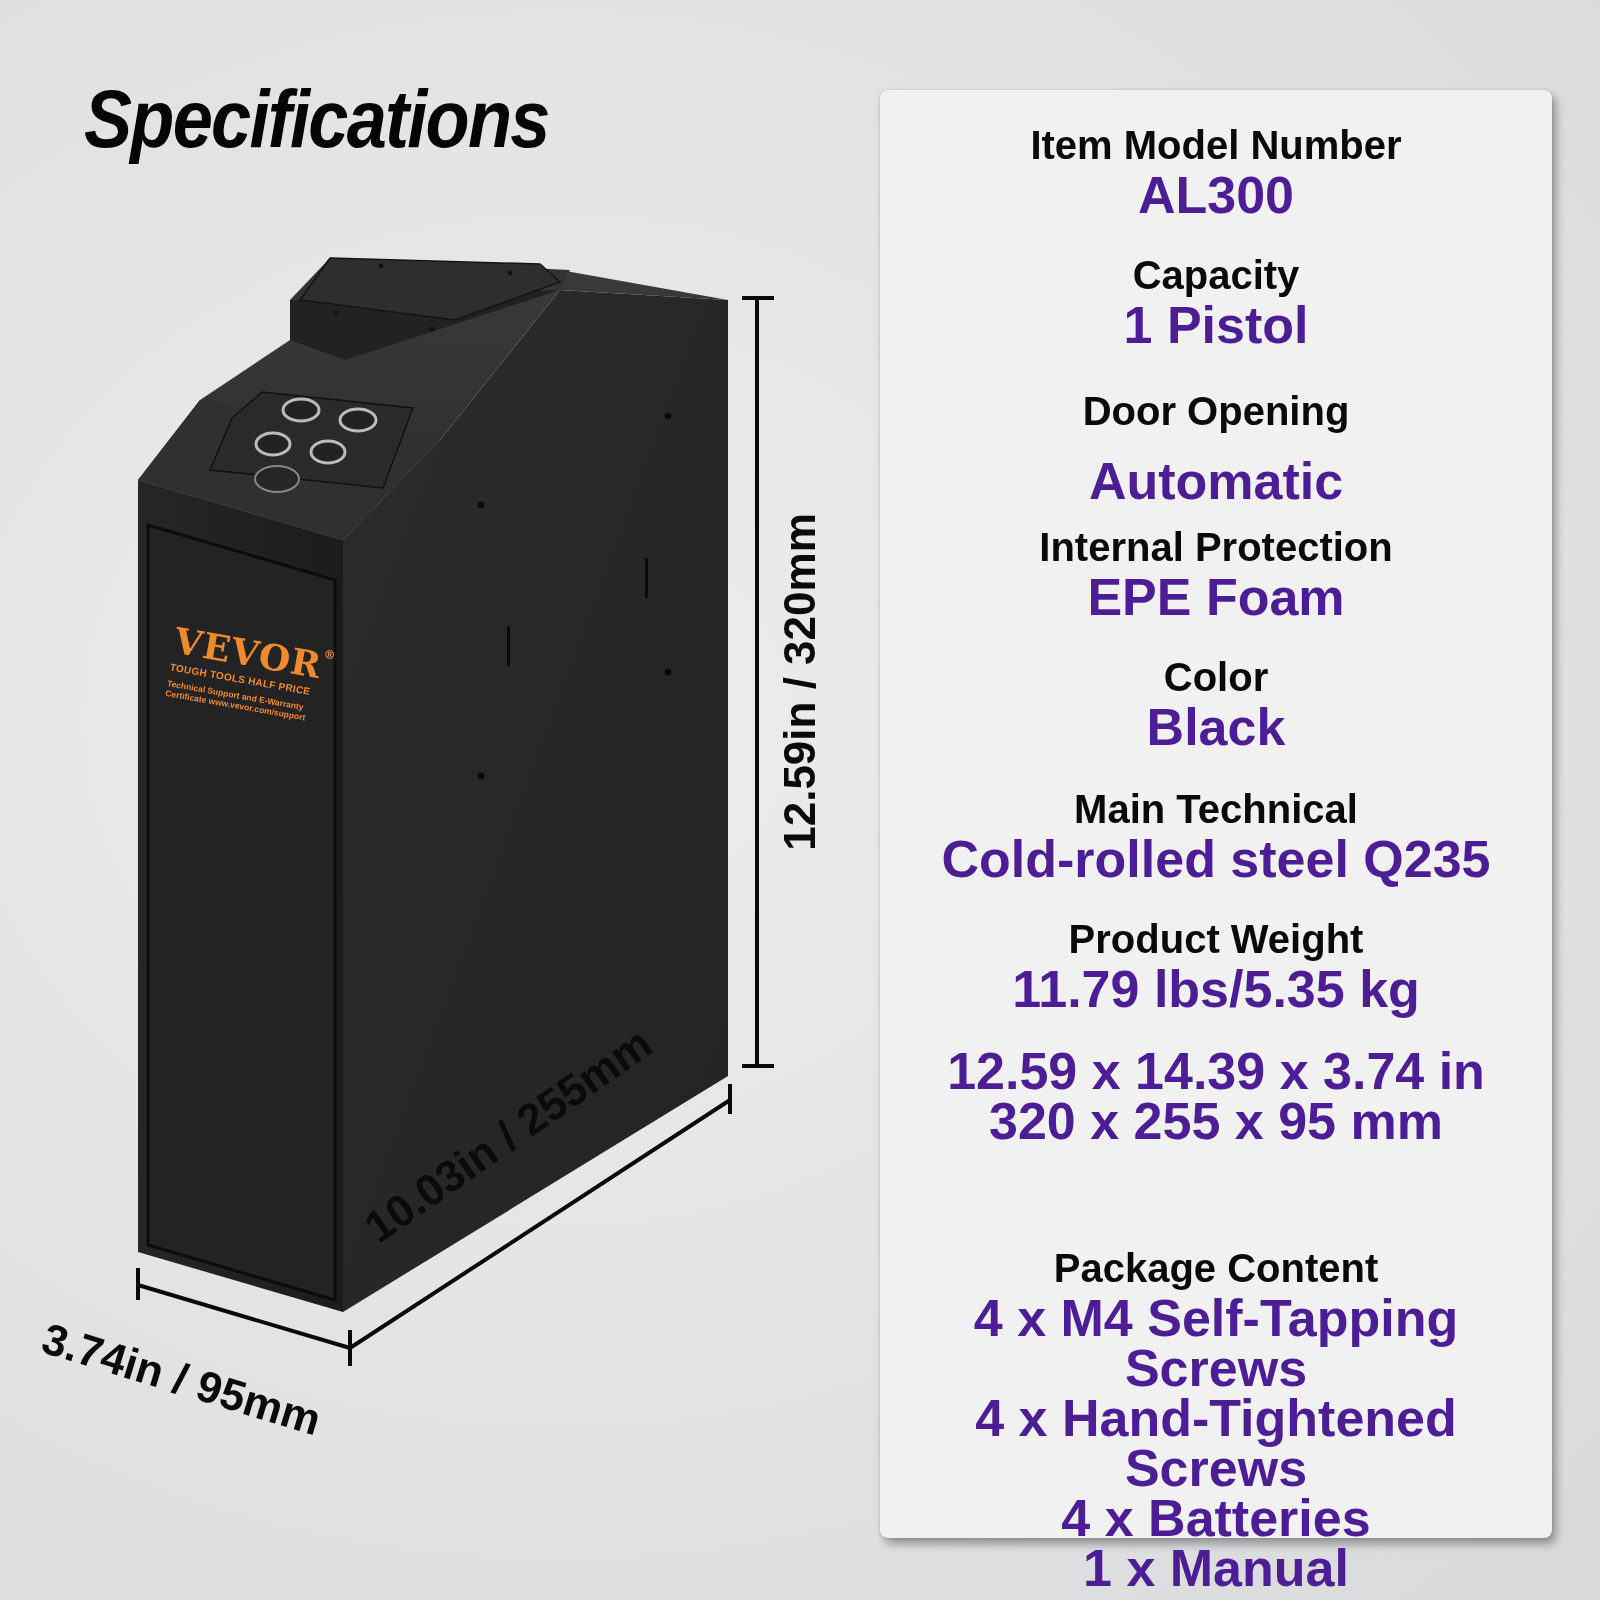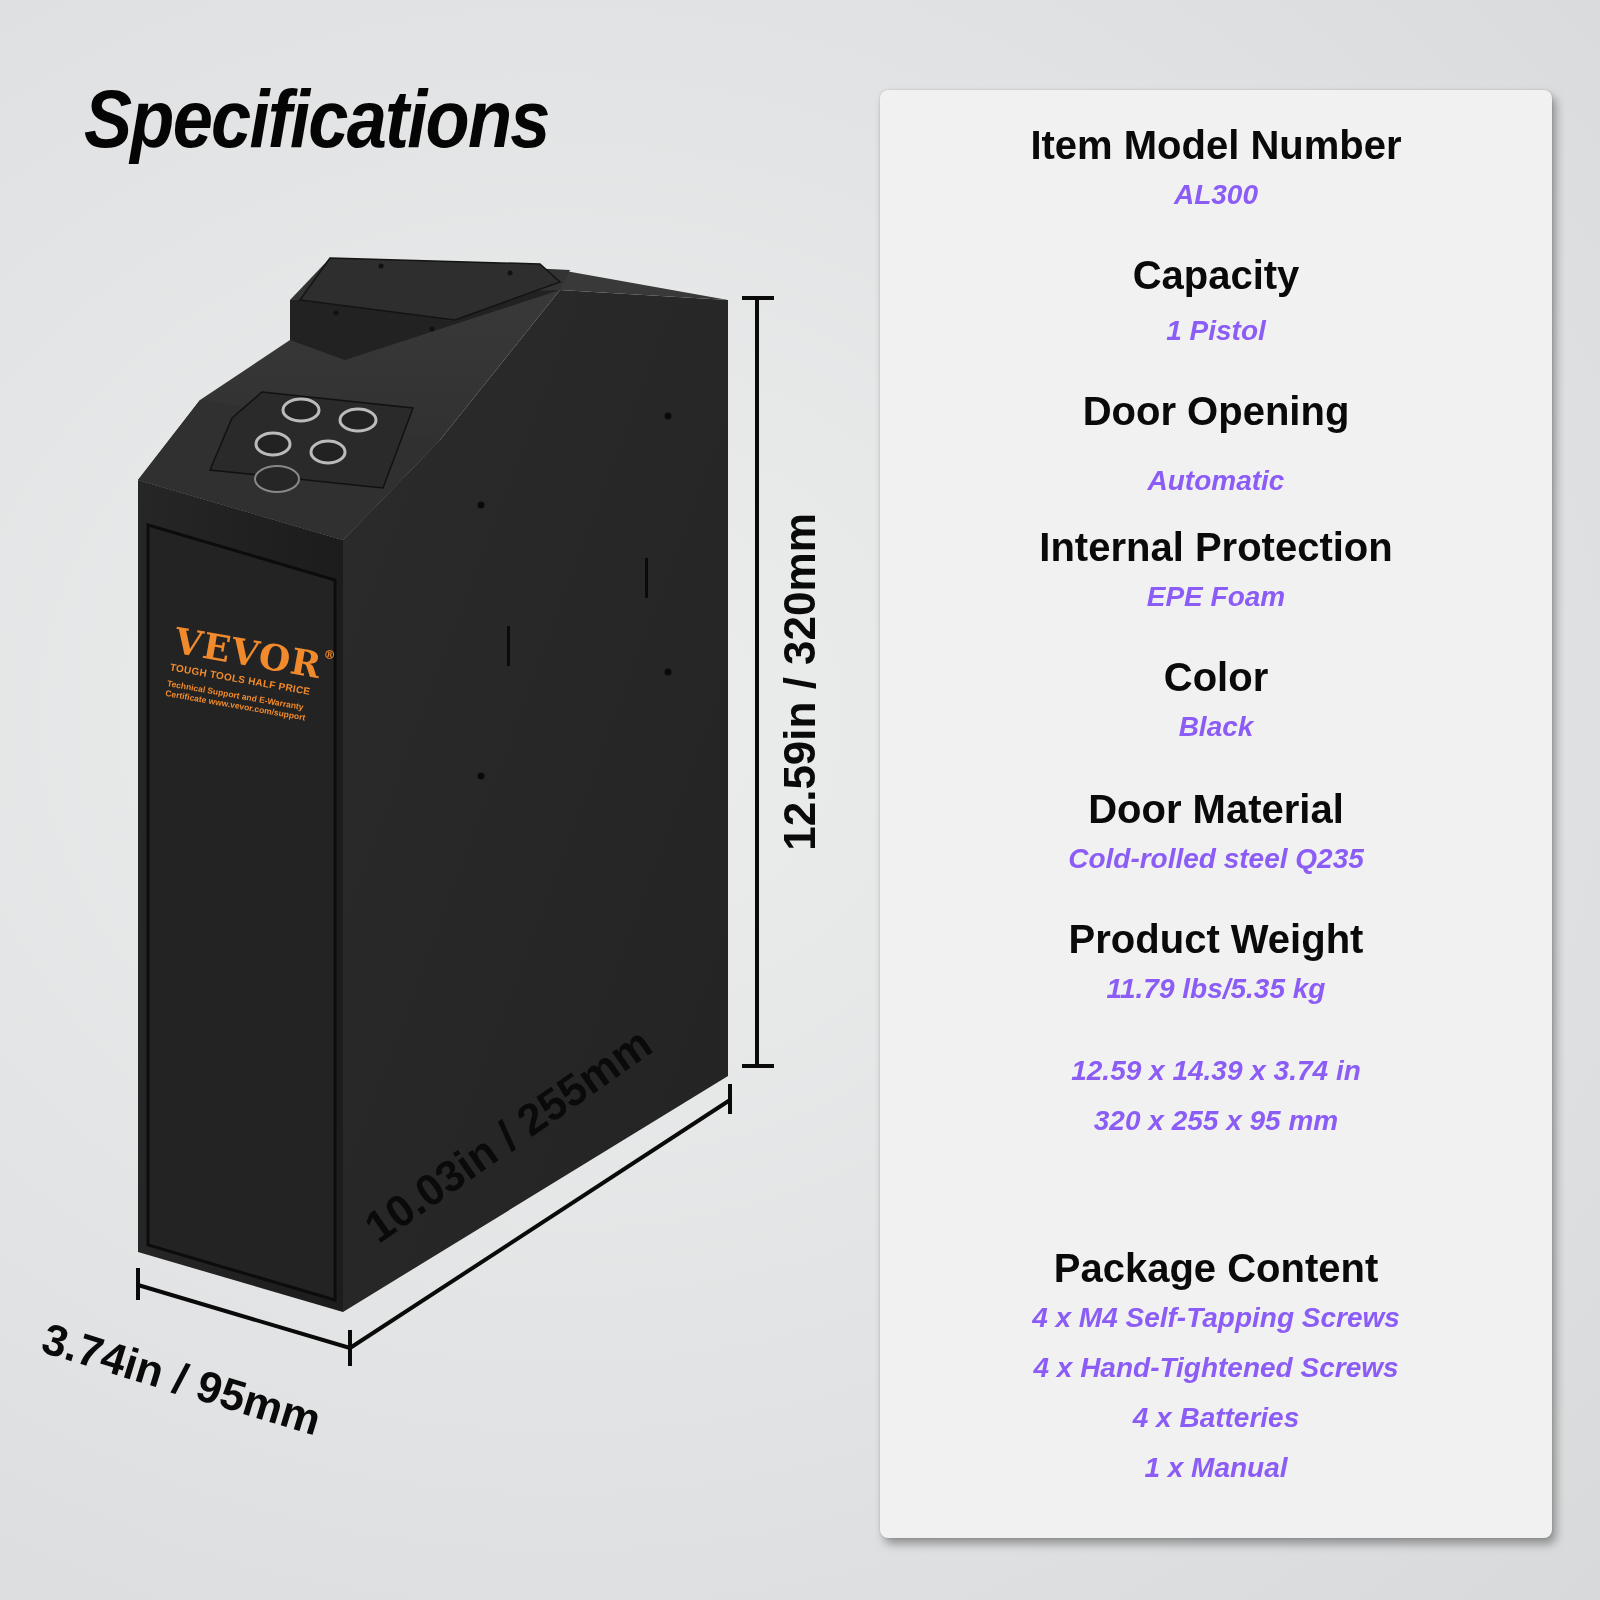--- a/index.html
+++ b/index.html
@@ -24,23 +24,22 @@
     background: #f1f1f1;
     border-radius: 8px;
     box-shadow: 4px 6px 10px rgba(0,0,0,0.35), 0 0 2px rgba(0,0,0,0.2);
   }
   .spec-group { position: absolute; left: 0; width: 100%; text-align: center; }
   .spec-label {
     display: block; font-weight: 700; font-size: 40px; color: #0a0a0a;
     line-height: 50px;
   }
   .spec-value {
-    display: block; font-weight: 700; font-size: 28px; color: #8b5cf6;
+    display: block; font-weight: 700; font-size: 52px; color: #4c1d95;
     line-height: 50px;
-    font-style: italic;
   }
   
   .product { position: absolute; left: 0; top: 0; width: 860px; height: 1600px; }
   .dim-text {
     position: absolute; font-weight: 700; font-size: 44px; color: #0a0a0a;
     white-space: nowrap; line-height: 1;
   }
   .logo-block { position: absolute; left: 178px; top: 622px; transform: rotate(10deg); transform-origin: left top; color: #f08a2c; }
   .logo-main { font-family: "DejaVu Serif", serif; font-weight: 700; font-size: 36px; letter-spacing: 1px; line-height: 1; }
   .logo-reg { font-size: 12px; vertical-align: top; }
@@ -131,36 +130,36 @@
   <div class="dim-text" style="left:50px; top:1316px; transform: rotate(17deg); transform-origin: left top; width:340px;">3.74in / 95mm</div>
 </div>
 
 <div class="spec-card">
   <div class="spec-group" style="top:30px">
     <span class="spec-label">Item Model Number</span>
     <span class="spec-value">AL300</span>
   </div>
   <div class="spec-group" style="top:160px">
     <span class="spec-label">Capacity</span>
-    <span class="spec-value" style="margin-top:6px">1 Pistol</span>
+    <span class="spec-value" style="">1 Pistol</span>
   </div>
   <div class="spec-group" style="top:296px">
     <span class="spec-label">Door Opening</span>
     <span class="spec-value" style="margin-top:20px">Automatic</span>
   </div>
   <div class="spec-group" style="top:432px">
     <span class="spec-label">Internal Protection</span>
     <span class="spec-value">EPE Foam</span>
   </div>
   <div class="spec-group" style="top:562px">
     <span class="spec-label">Color</span>
     <span class="spec-value">Black</span>
   </div>
   <div class="spec-group" style="top:694px">
-    <span class="spec-label">Door Material</span>
+    <span class="spec-label">Main Technical</span>
     <span class="spec-value">Cold-rolled steel Q235</span>
   </div>
   <div class="spec-group" style="top:824px">
     <span class="spec-label">Product Weight</span>
     <span class="spec-value">11.79 lbs/5.35 kg</span>
   </div>
   <div class="spec-group" style="top:956px">
     <span class="spec-value">12.59 x 14.39 x 3.74 in</span>
     <span class="spec-value">320 x 255 x 95 mm</span>
   </div>

